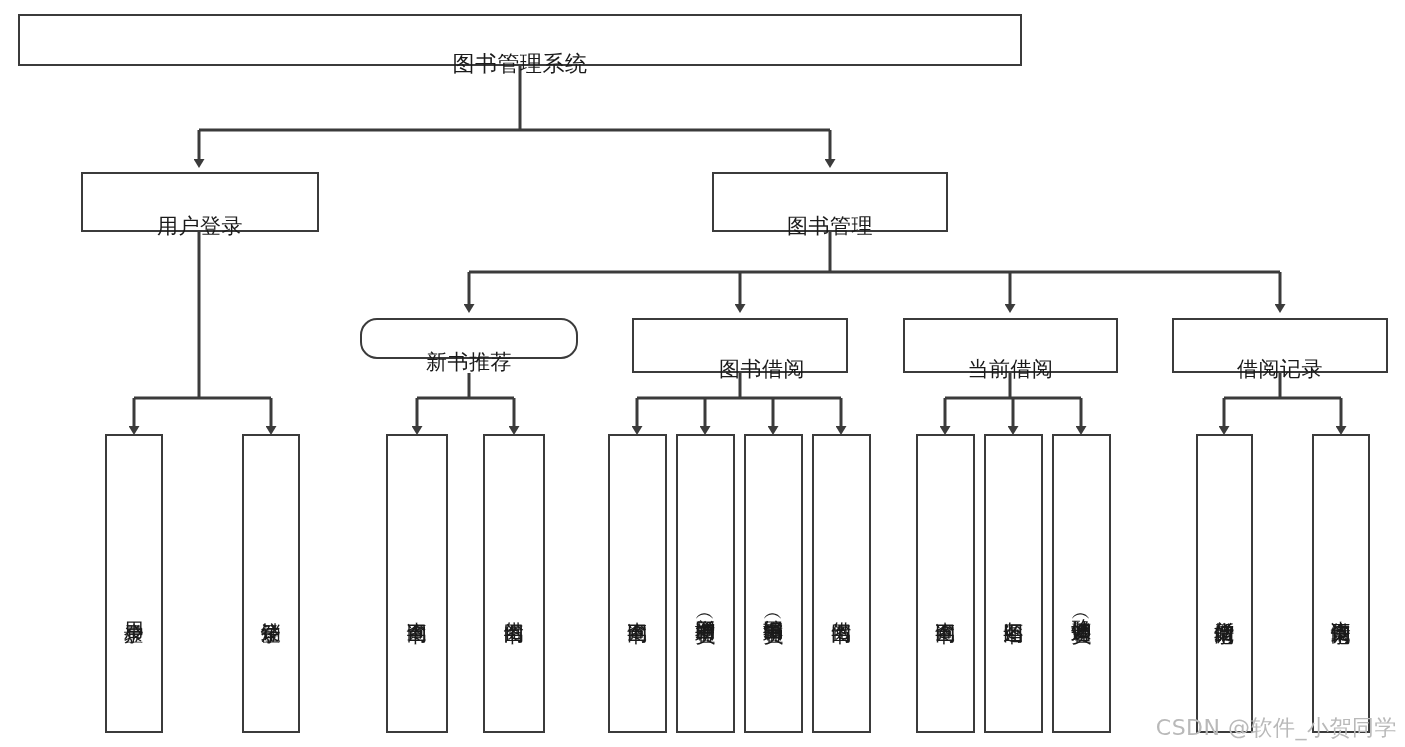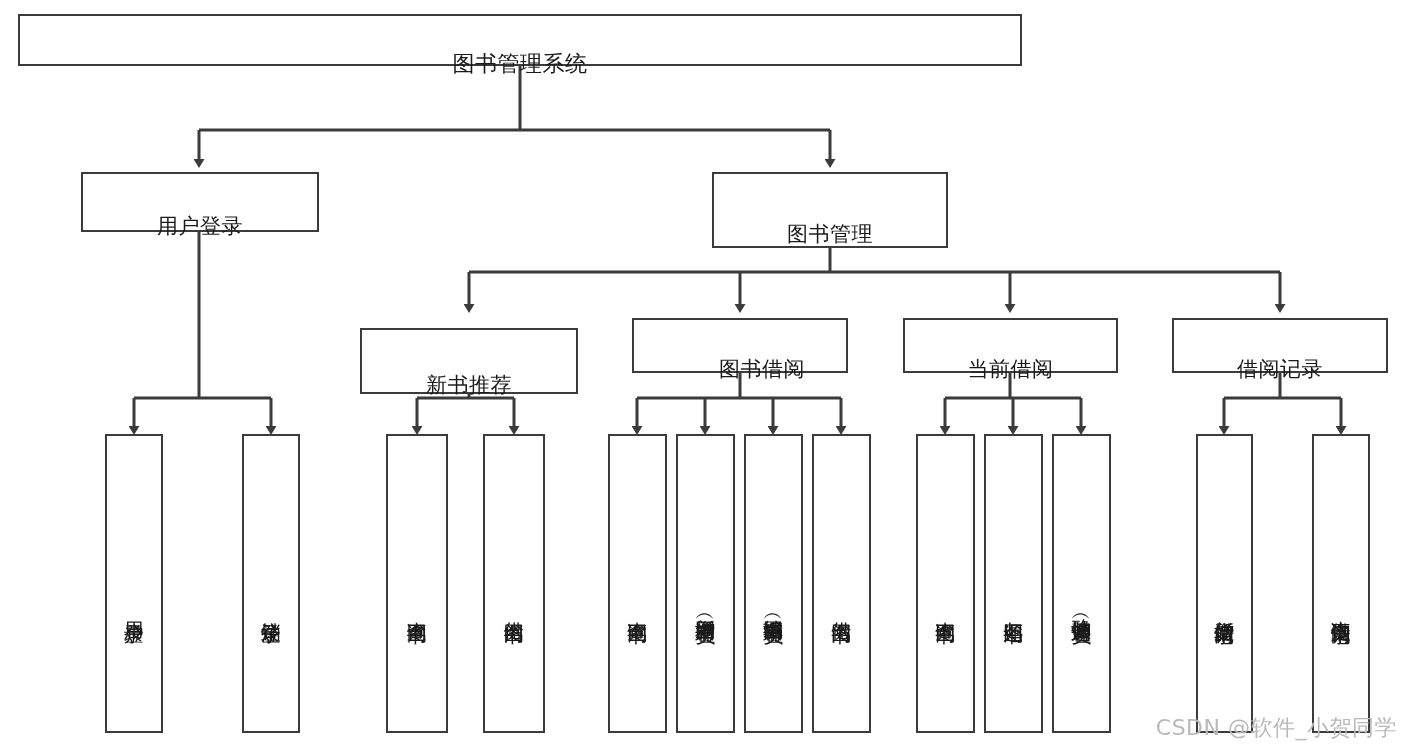--- a/index.html
+++ b/index.html
@@ -134,25 +134,25 @@
     </g>
   </svg>
 
   <div class="node root h" style="left:18px; top:14px; width:1004px; height:52px;">
     <span class="node-label">图书管理系统</span>
   </div>
 
   <div class="node h" style="left:81px; top:172px; width:238px; height:60px;">
     <span class="node-label">用户登录</span>
   </div>
-  <div class="node h" style="left:712px; top:172px; width:236px; height:76px;">
+  <div class="node h" style="left:712px; top:172px; width:236px; height:60px;">
     <span class="node-label">图书管理</span>
   </div>
 
-  <div class="node h" style="left:360px; top:328px; width:218px; height:66px;">
+  <div class="node h" style="left:360px; top:318px; width:218px; height:41px;border-radius:17px;">
     <span class="node-label">新书推荐</span>
   </div>
   <div class="node h" style="left:632px; top:318px; width:216px; height:55px;padding-left:44px;">
     <span class="node-label">图书借阅</span>
   </div>
   <div class="node h" style="left:903px; top:318px; width:215px; height:55px;">
     <span class="node-label">当前借阅</span>
   </div>
   <div class="node h" style="left:1172px; top:318px; width:216px; height:55px;">
     <span class="node-label">借阅记录</span>

